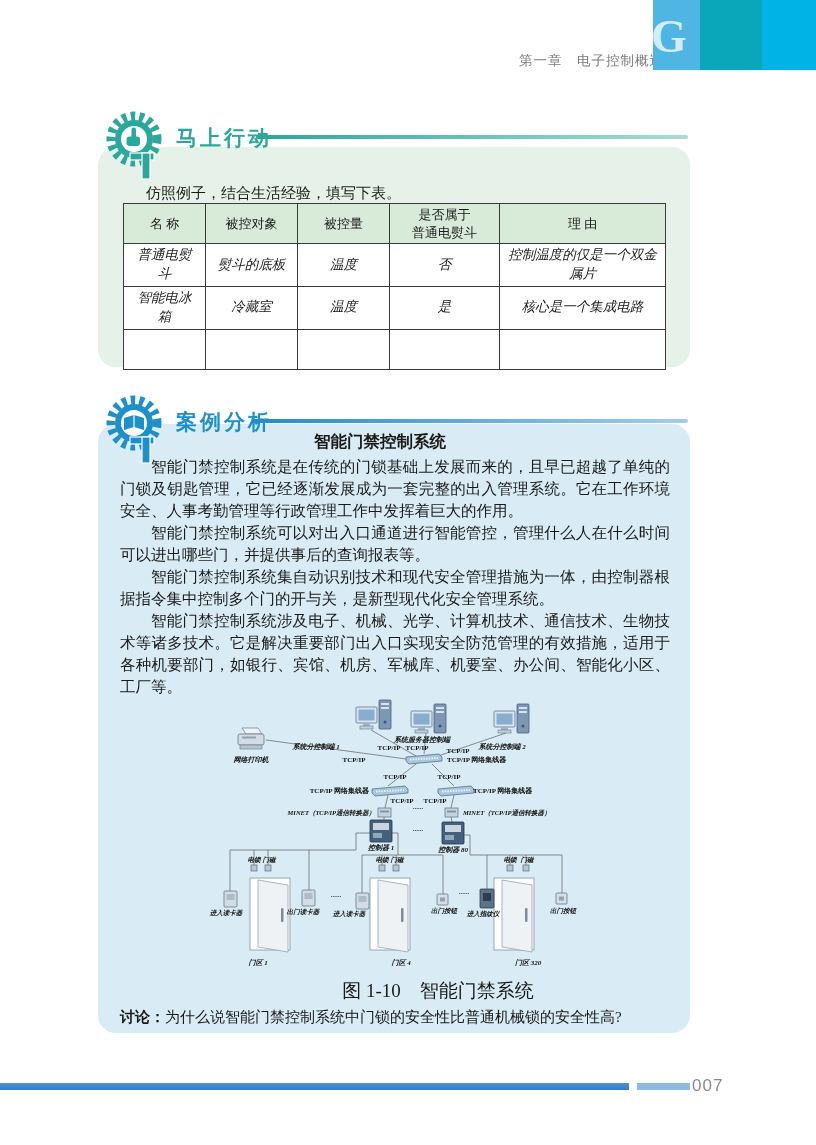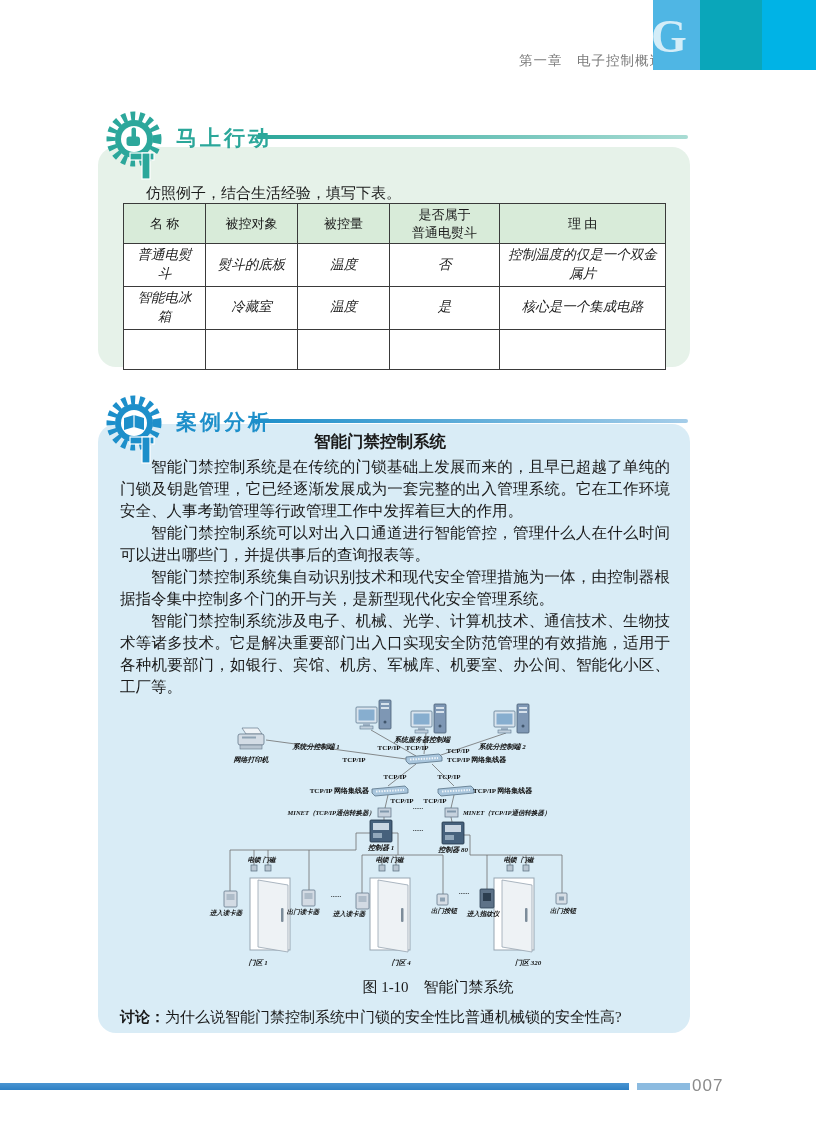--- a/index.html
+++ b/index.html
@@ -33,21 +33,21 @@
   table.fill td,table.fill th{border:1.3px solid #3a3a3a;text-align:center;vertical-align:middle;
              padding:2px 8px;overflow:hidden;}
   table.fill th{background:#d8ebd9;font-weight:normal;font-size:13px;line-height:1.35;}
   table.fill td{font-style:italic;line-height:1.4;}
   .hrow{height:36px;padding-left:8px;} .row1{height:42px;} .row2{height:30px;} .row3{height:40px;}
   
   .subtitle{position:absolute;left:98px;top:431px;width:564px;text-align:center;
             font-family:"Liberation Sans",sans-serif;font-weight:bold;font-size:16.5px;}
   .paras{position:absolute;left:120px;top:456px;width:550px;font-size:15.5px;line-height:22px;}
   .paras p{margin:0;text-indent:2em;text-align:justify;}
-  .figcap{position:absolute;left:98px;top:978px;width:680px;text-align:center;font-size:15px;}
+  .figcap{position:absolute;left:98px;top:978px;width:680px;text-align:center;font-size:19px;}
   .discuss{position:absolute;left:120px;top:1004px;width:552px;font-size:15px;line-height:26px;}
   .discuss b{font-family:"Liberation Sans",sans-serif;}
   
   .fbar{position:absolute;top:1083px;left:0;width:629px;height:7px;
         background:linear-gradient(to bottom,#4a95d2,#2e80c4);}
   .fbar2{position:absolute;top:1083px;left:637px;width:53px;height:7px;background:#8cbbe0;}
   .pageno{position:absolute;top:1076px;left:692px;font-family:"Liberation Sans",sans-serif;
           font-size:17px;color:#8a8a8a;letter-spacing:1px;text-align:center;}
   
   svg.diagram{position:absolute;left:206px;top:698px;}

